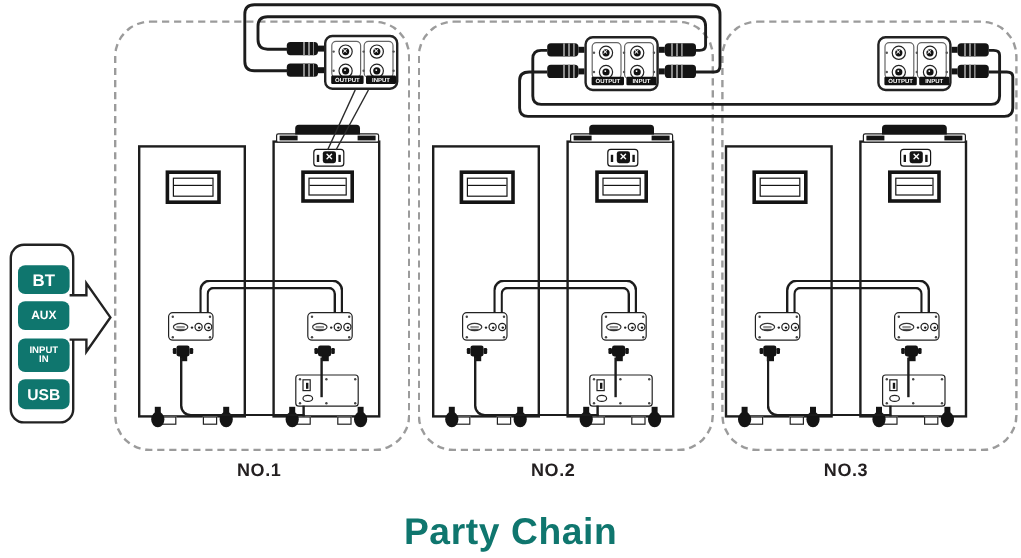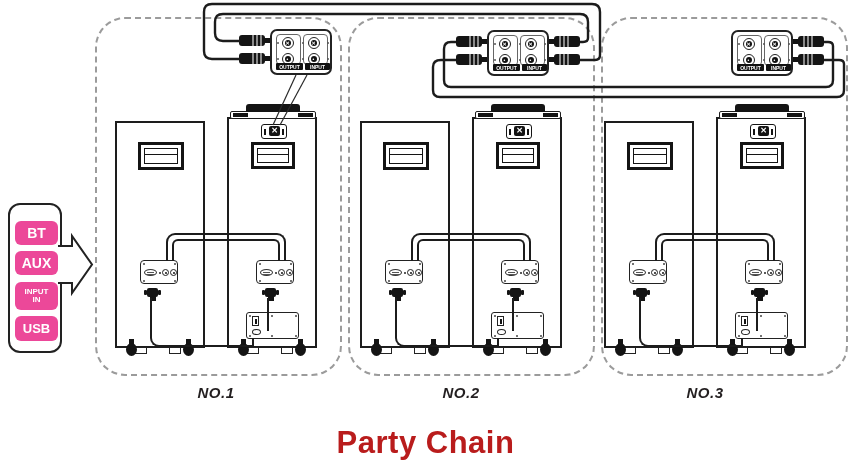--- a/index.html
+++ b/index.html
@@ -14,21 +14,21 @@
   .sys1 { --bx:95px;  --dx:0px;   }
   .sys2 { --bx:348px; --dx:245px; }
   .sys3 { --bx:601px; --dx:489px; }
   .dbox {
     position:absolute; left:var(--bx); top:17px; width:247px; height:359px;
     border:2px dashed #9b9b9b; border-radius:30px; z-index:1;
   }
   .sys-label {
     position:absolute; top:384px; left:calc(var(--dx) + 176px); width:80px;
     text-align:center; font-size:15px; font-weight:700; color:#231f20;
-    letter-spacing:.5px; z-index:2;font-style:italic;
+    letter-spacing:.5px; z-index:2;
   }
   
   .spk { position:absolute; background:#fff; border:2px solid #1d1d1d; z-index:2; }
   .spk.passive { left:calc(var(--dx) + 115px); top:121px; width:90px; height:227px; }
   .spk.sub     { left:calc(var(--dx) + 227px); top:117px; width:90px; height:231px; }
   .hrec { position:absolute; border:3px solid #141414; background:#fff; }
   .spk.passive .hrec { left:21px; top:19px; width:46px; height:28px; }
   .spk.sub     .hrec { left:22px; top:23px; width:44px; height:27px; }
   .hrec-in { position:absolute; inset:3px; border:1.5px solid #141414; }
   .hrec-in::after { content:""; position:absolute; left:0; right:0; top:5px; border-top:1.5px solid #141414; }
@@ -122,32 +122,32 @@
   .plug { position:absolute; width:31px; height:11px; z-index:9; }
   .plug .body { position:absolute; top:0; width:26px; height:11px; background:#141414; border-radius:3px; }
   .plug .body::after { content:""; position:absolute; top:0; bottom:0; width:12px;
     background:repeating-linear-gradient(90deg, transparent 0 2.5px, #8a8a8a 2.5px 4px); }
   .plug .tip { position:absolute; top:3px; width:5px; height:5px; background:#141414; }
   .plug.pl .body { left:0; } .plug.pl .body::after { right:3px; } .plug.pl .tip { right:0; }
   .plug.pr .body { right:0; } .plug.pr .body::after { left:3px; }  .plug.pr .tip { left:0; }
   
   .selector { position:absolute; left:8px; top:203px; width:54px; height:150px;
               border:2.5px solid #222; border-radius:12px; background:#fff; z-index:2; }
-  .badge { position:absolute; left:5px; width:43px; background:#ec4899; color:#fff; border-radius:6px;
+  .badge { position:absolute; left:5px; width:43px; background:#0f766e; color:#fff; border-radius:6px;
            display:flex; align-items:center; justify-content:center; text-align:center;
            font-weight:700; }
   .badge.b0 { top:16px;  height:24px; font-size:14px; }
-  .badge.b1 { top:46px;  height:24px; font-size:14px; }
+  .badge.b1 { top:46px;  height:24px; font-size:10px; }
   .badge.b2 { top:77px;  height:28px; font-size:8px; line-height:8px; padding:0 9px; }
   .badge.b3 { top:111px; height:25px; font-size:13px; }
   
   #wires { position:absolute; left:0; top:0; z-index:10; pointer-events:none; }
   
   .title { position:absolute; left:0; top:425px; width:851px; text-align:center;
-           font-size:31px; font-weight:700; color:#b91c1c; letter-spacing:.5px; z-index:2; }
+           font-size:31px; font-weight:700; color:#0f766e; letter-spacing:.5px; z-index:2; }
 </style>
 </head>
 <body>
 
 <div id="canvas">
 
   <div class="system sys1">
   <div class="dbox"></div>
   <div class="sys-label">NO.1</div>
 

